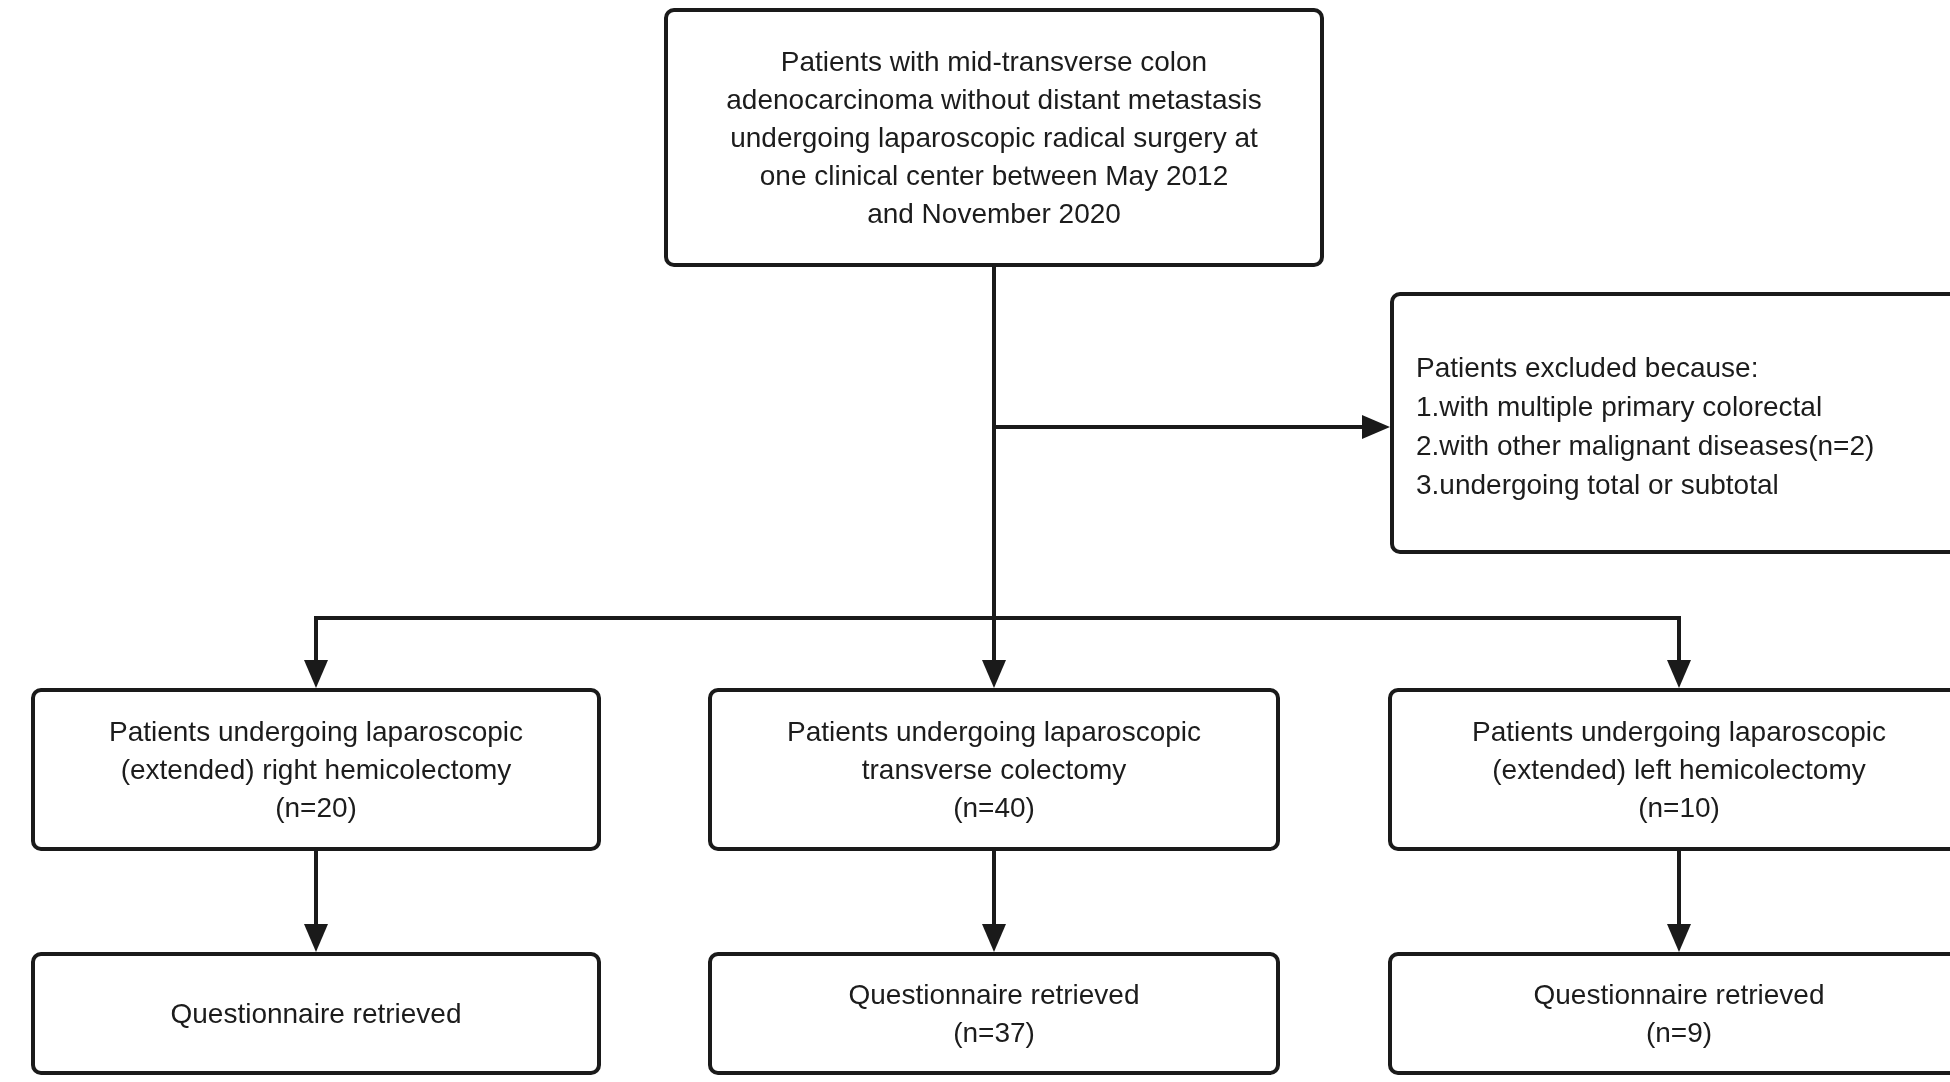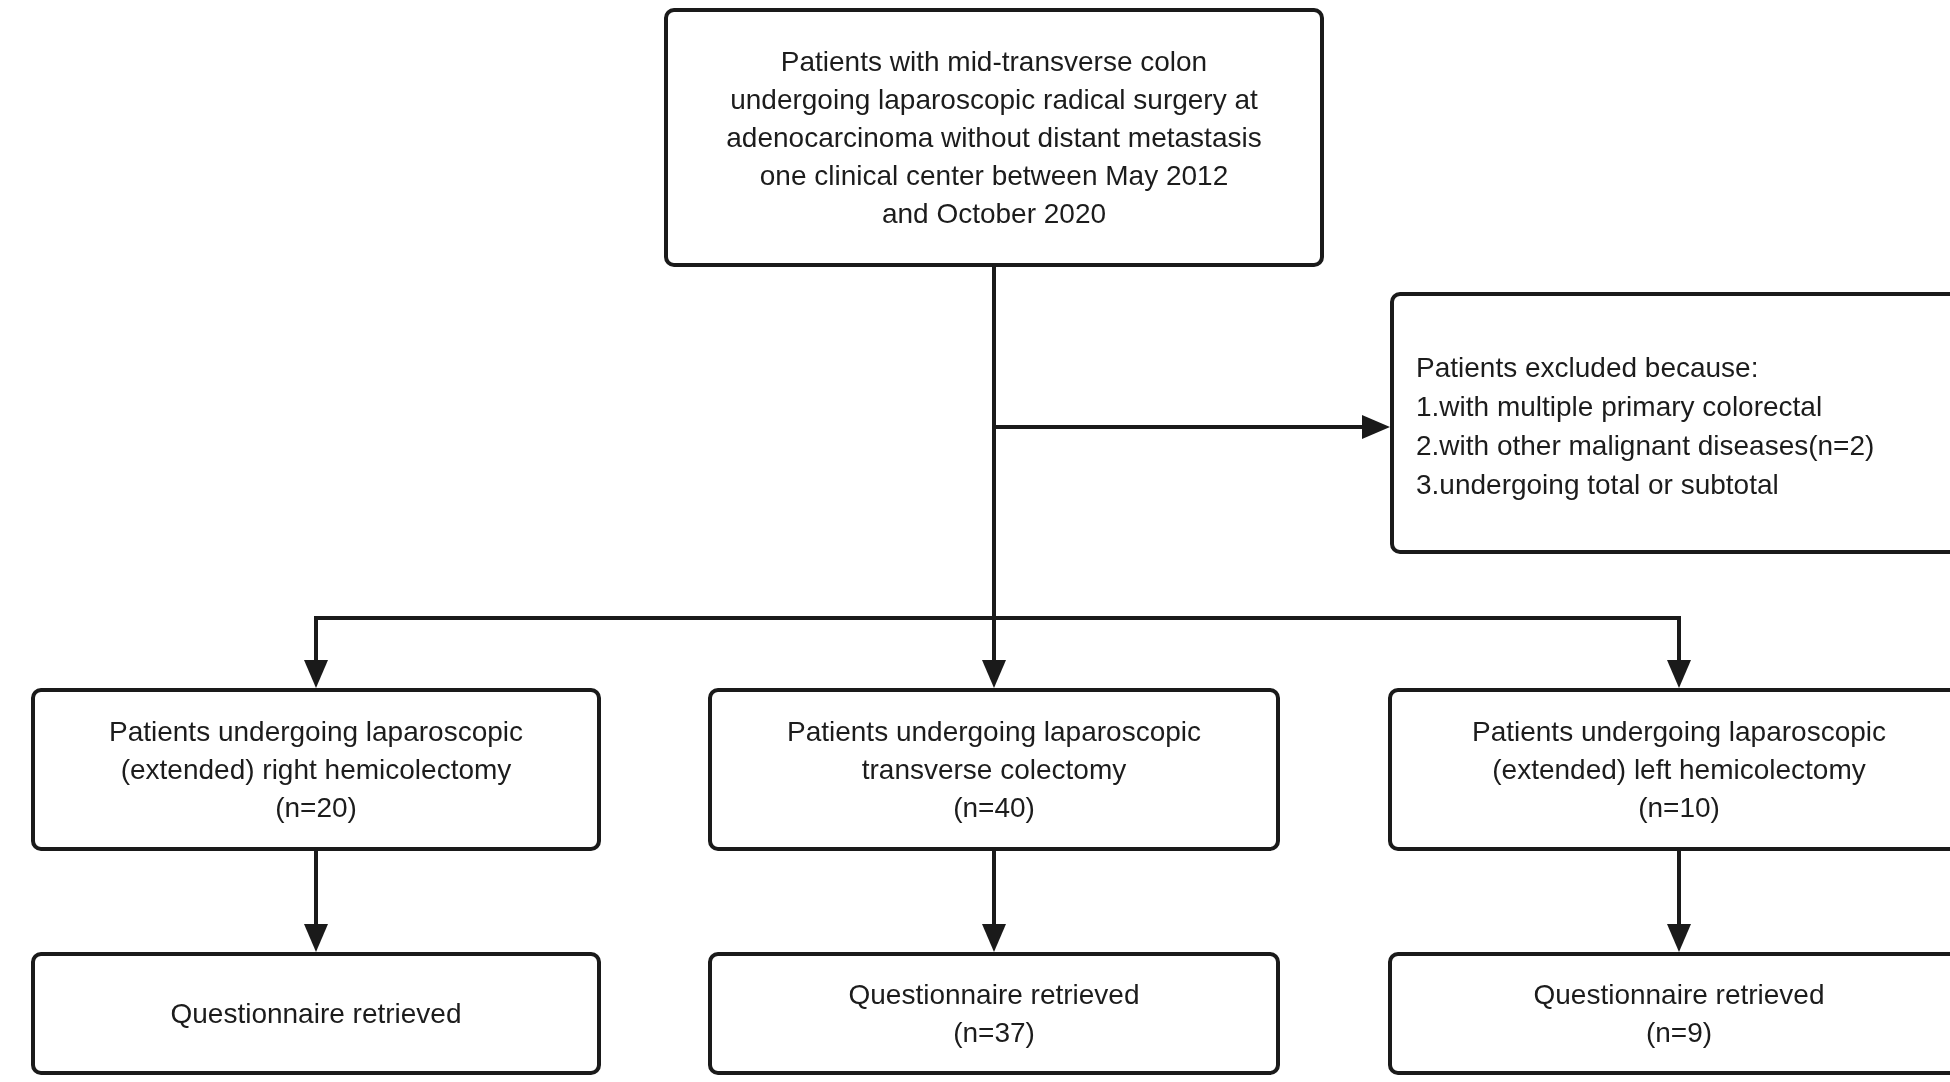--- a/index.html
+++ b/index.html
@@ -96,24 +96,24 @@
       <polygon class="edge-head" points="956,924 980,924 968,952"></polygon>
     </g>
     <g>
       <line class="edge-line" x1="1653" y1="851" x2="1653" y2="928"></line>
       <polygon class="edge-head" points="1641,924 1665,924 1653,952"></polygon>
     </g>
   </svg>
 
   <div class="node centered box-source">
     <div class="line">Patients with mid-transverse colon</div>
+    <div class="line">adenocarcinoma without distant metastasis</div>
     <div class="line">undergoing laparoscopic radical surgery at</div>
-    <div class="line">adenocarcinoma without distant metastasis</div>
     <div class="line">one clinical center between May 2012</div>
-    <div class="line">and October 2020</div>
+    <div class="line">and November 2020</div>
   </div>
 
   <div class="node excluded-box box-excluded">
     <div class="line">Patients excluded because:</div>
     <div class="line">1.with multiple primary colorectal</div>
     <div class="line">2.with other malignant diseases(n=2)</div>
     <div class="line">3.undergoing total or subtotal</div>
   </div>
 
   <div class="node centered box-right-hemi">

